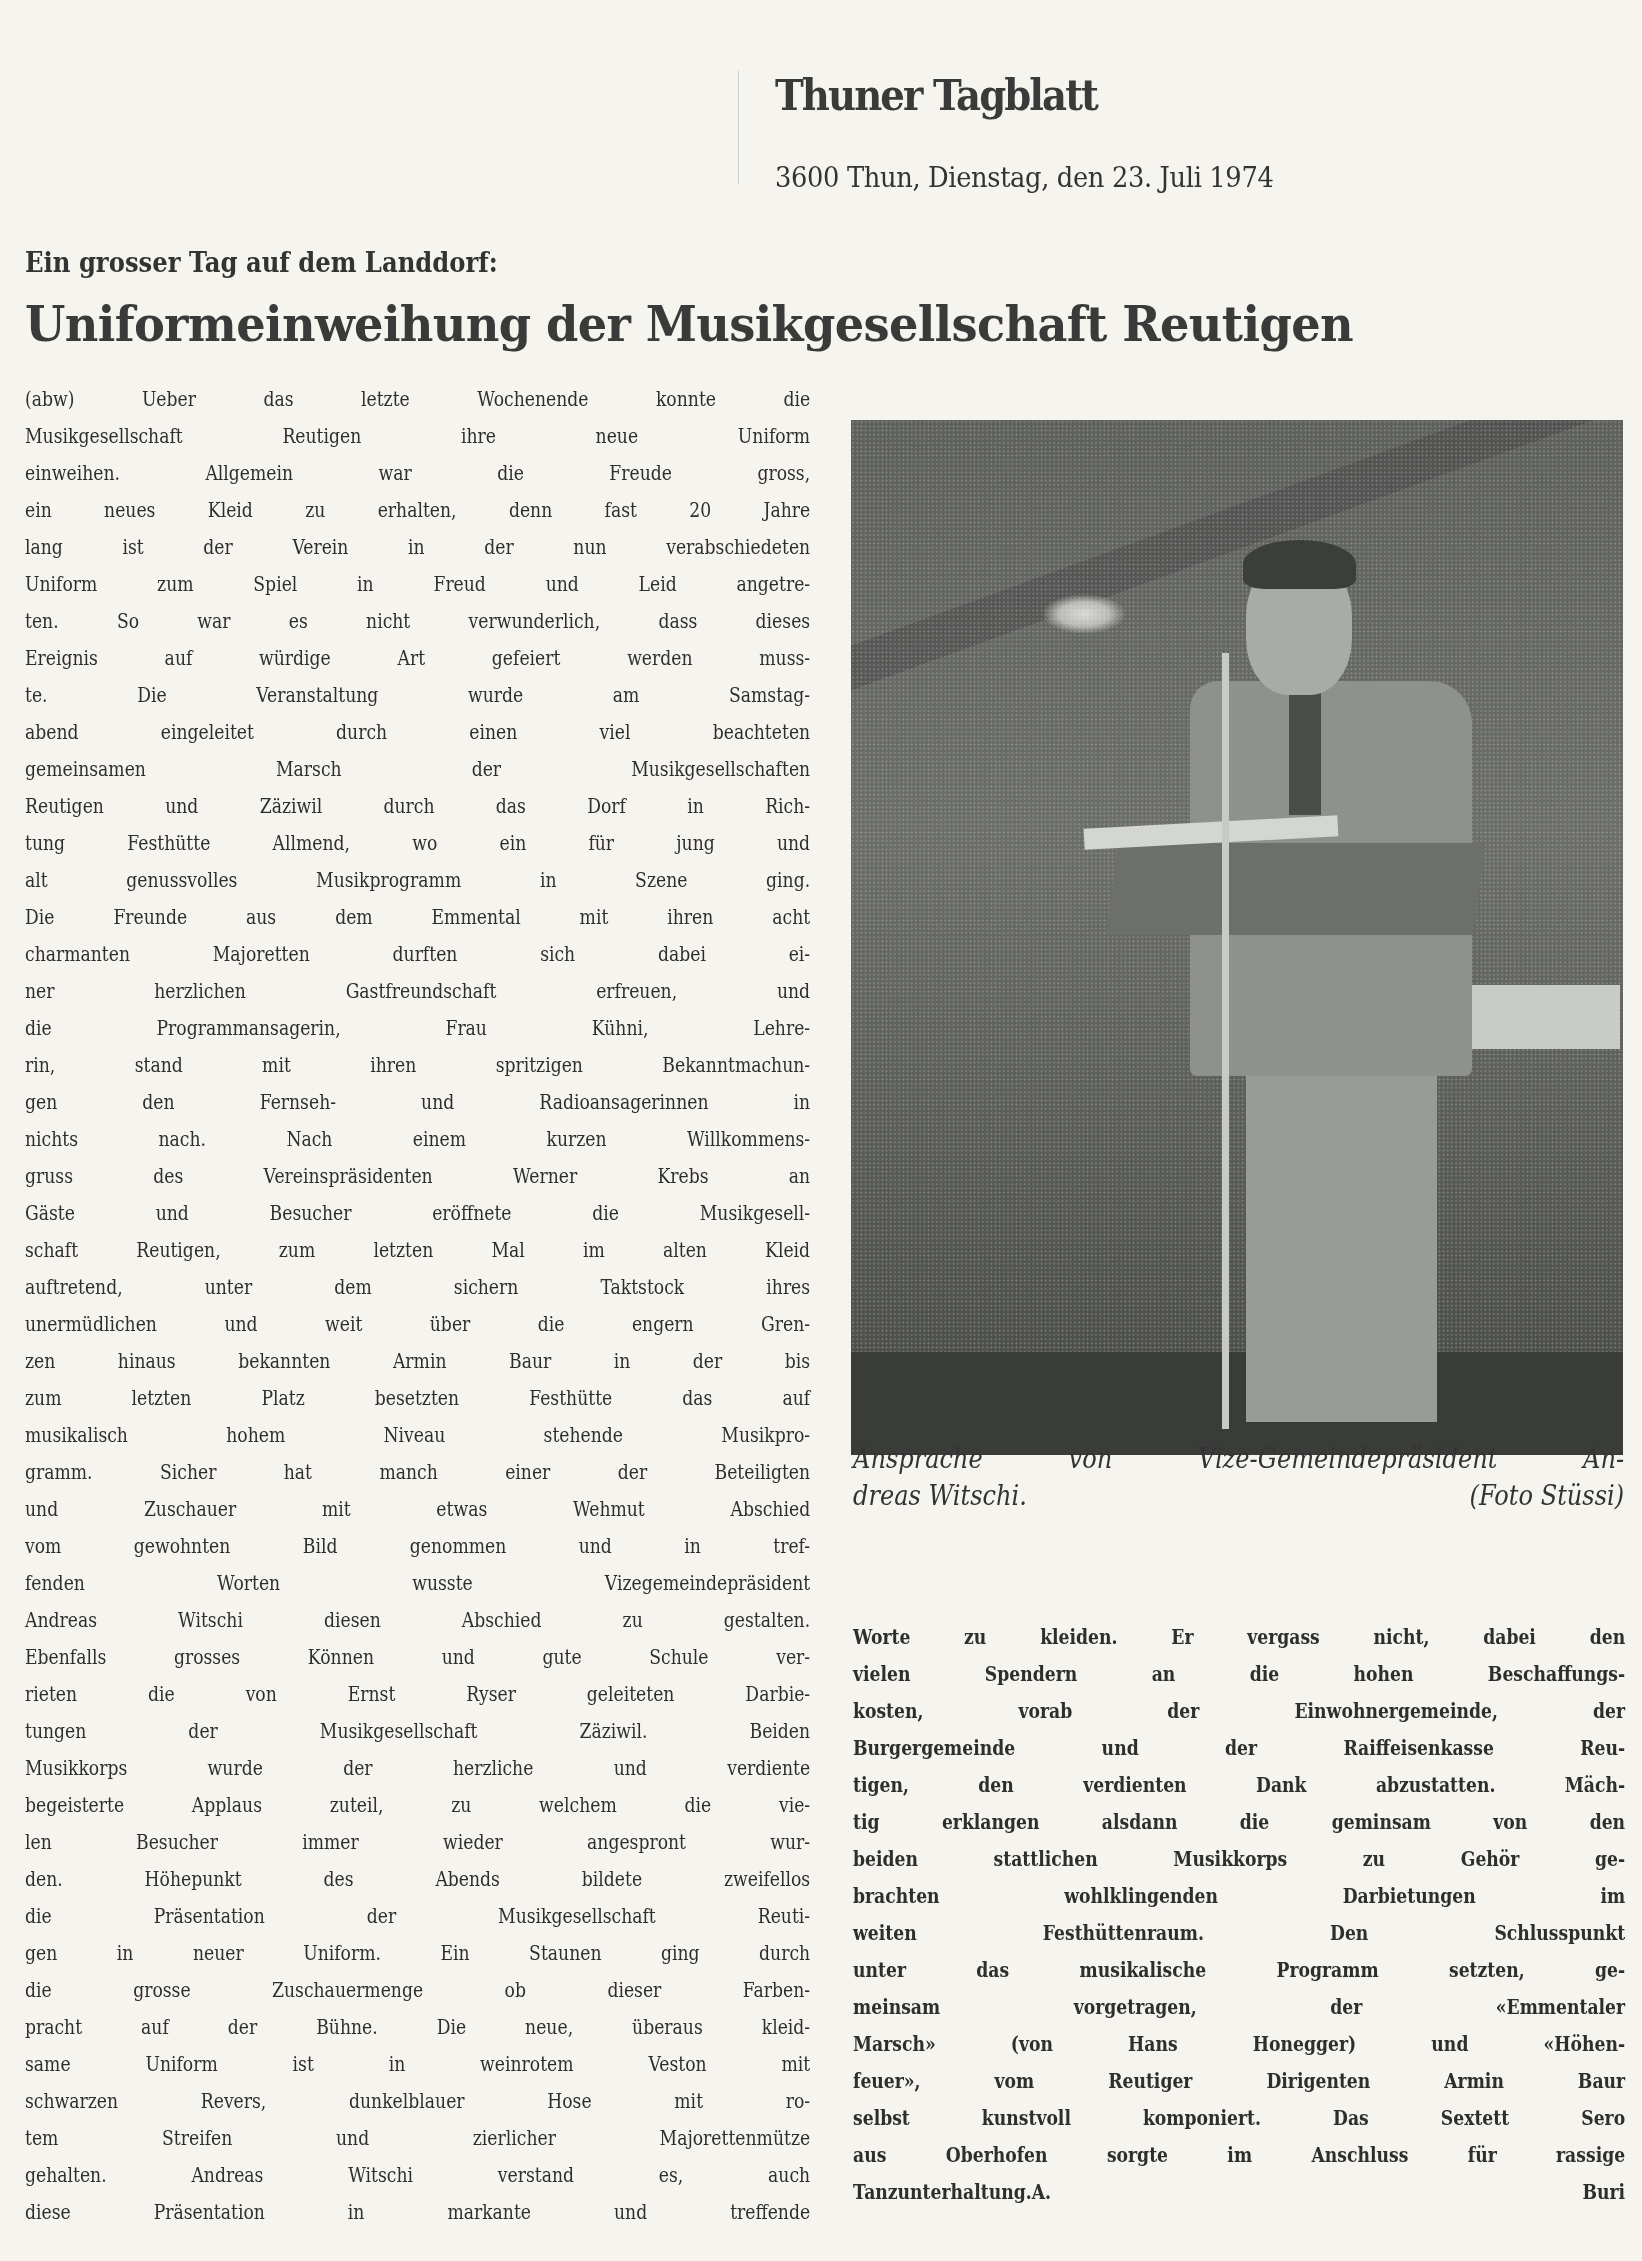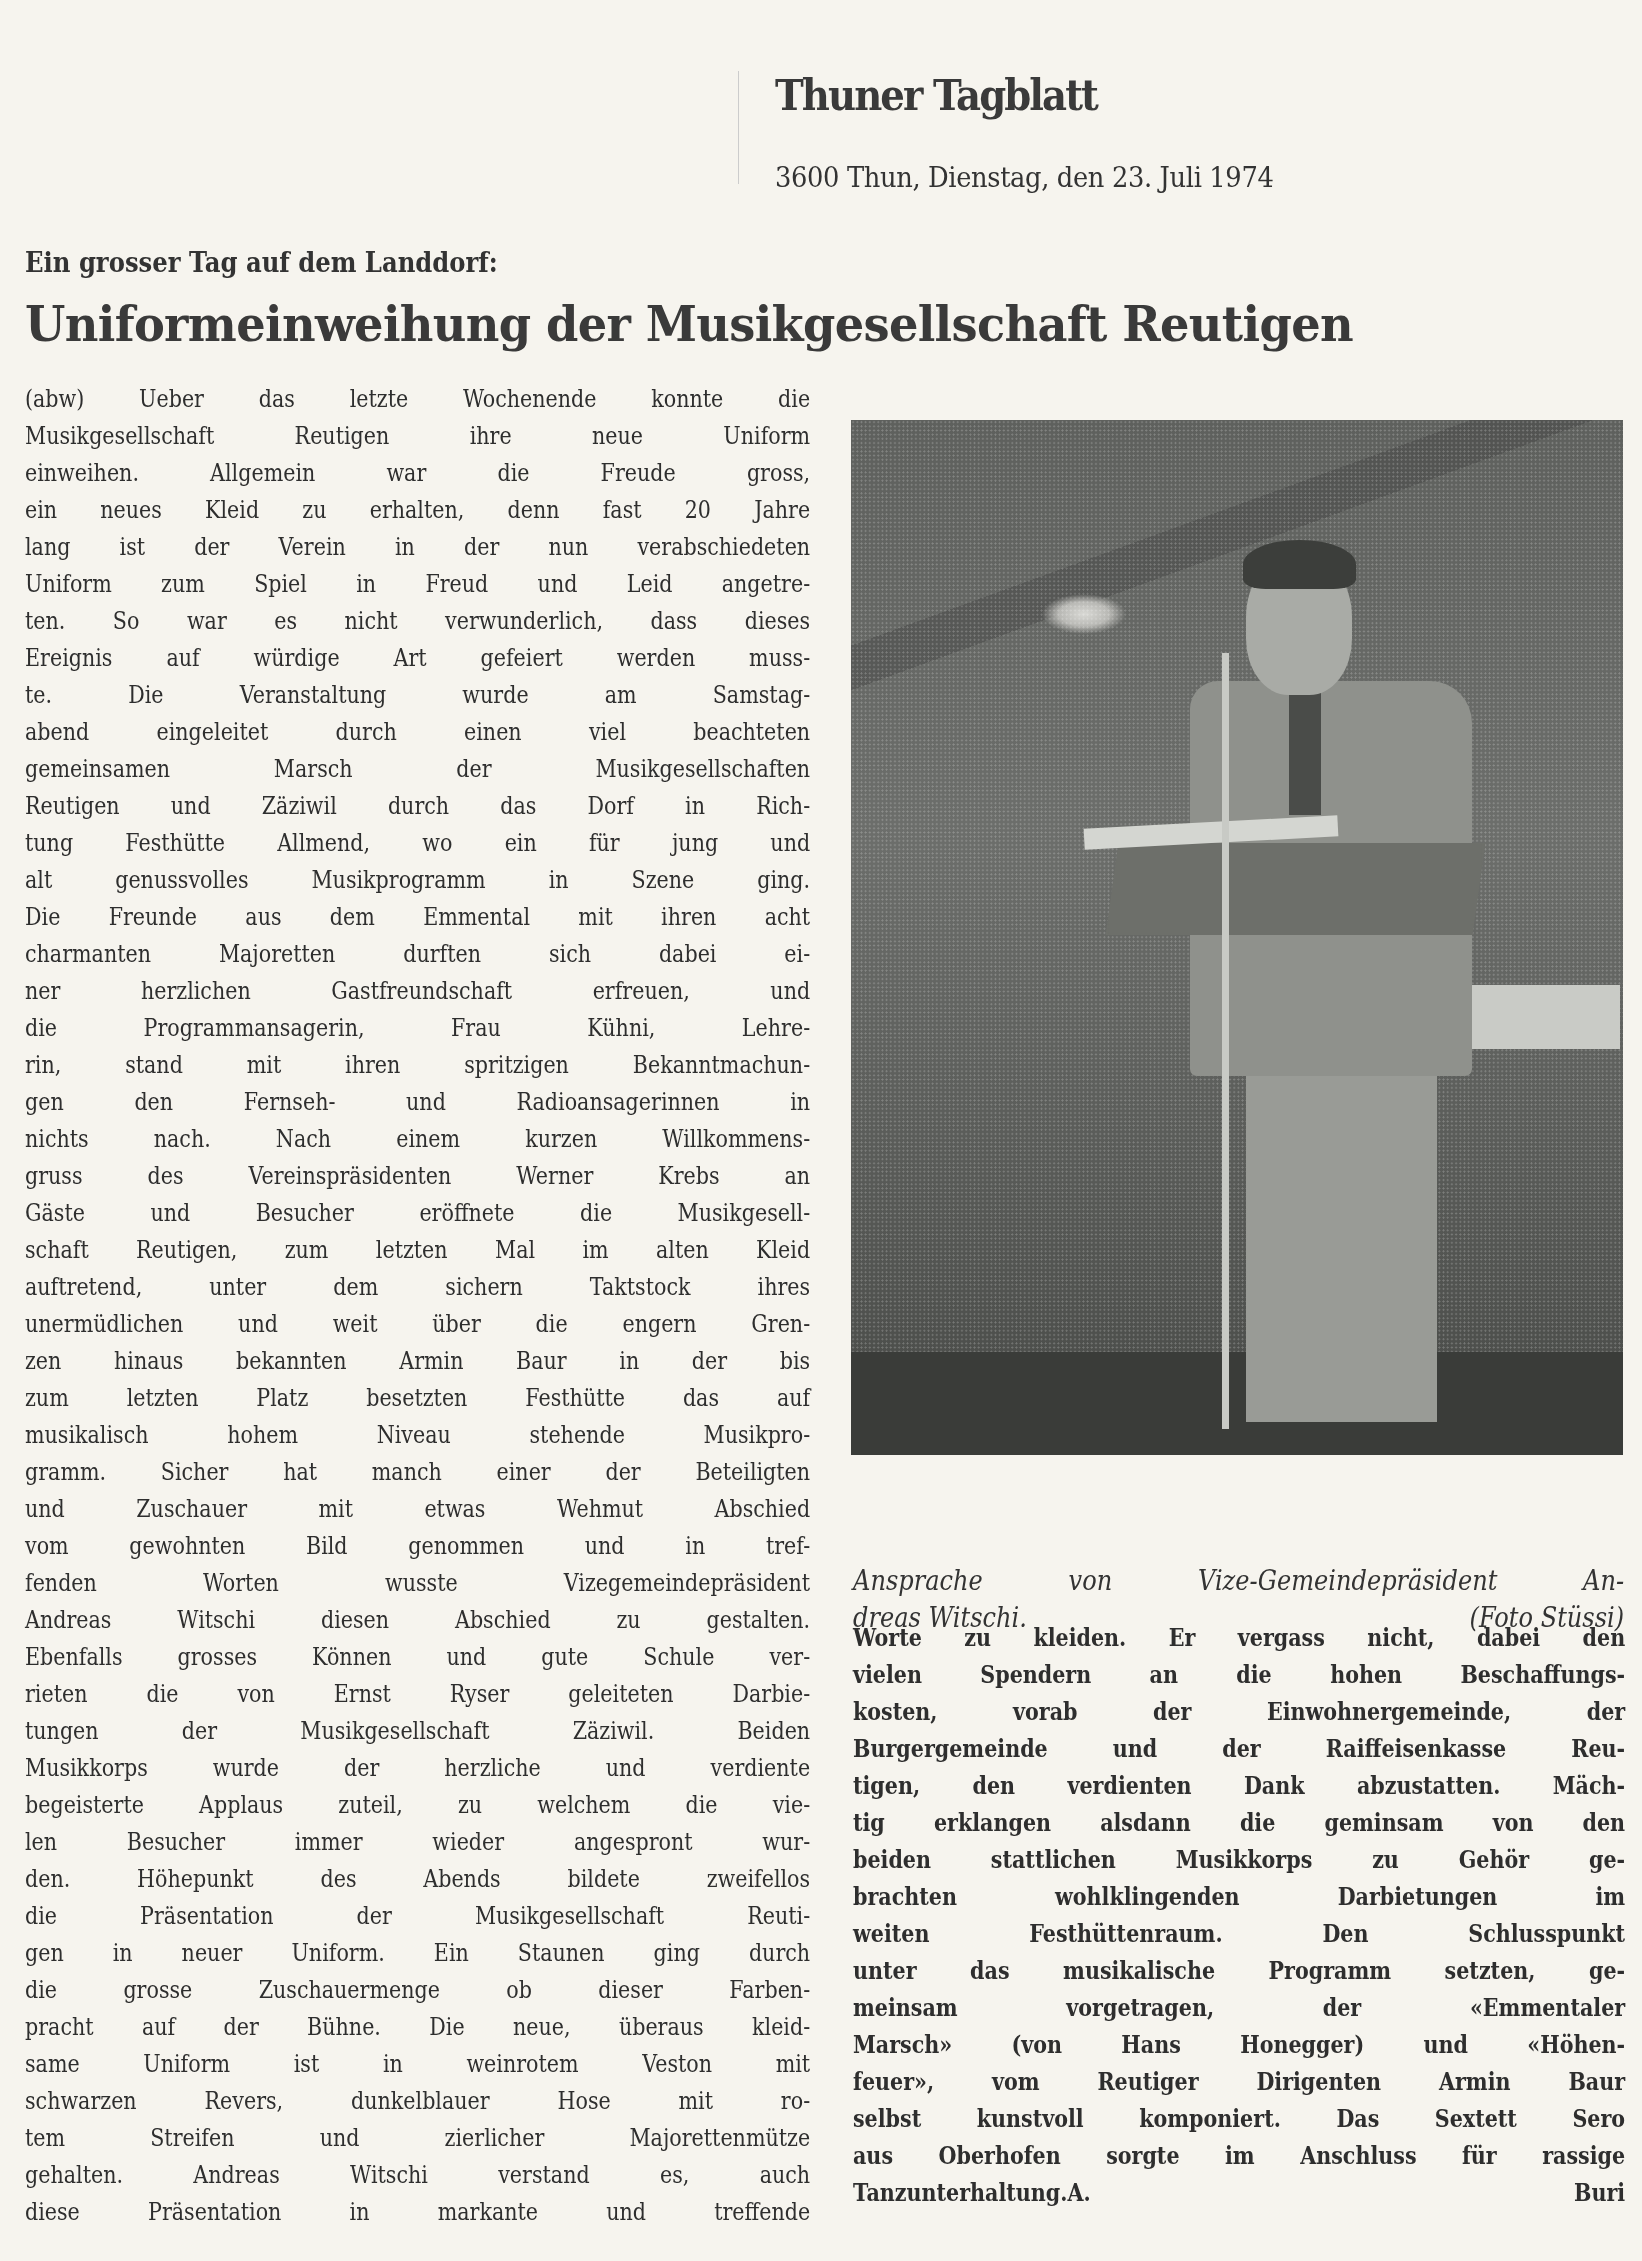--- a/index.html
+++ b/index.html
@@ -28,21 +28,21 @@
     font-weight: bold; font-size: 27px; color: #333;
     transform: scaleX(0.9); transform-origin: left;
   }
   .headline {
     position: absolute; left: 25.4px; top: 296px;
     font-weight: bold; font-size: 48px; color: #3a3a3a; letter-spacing: -0.7px;
     white-space: nowrap; transform: scaleX(0.965); transform-origin: left;
   }
   .col {
     position: absolute;
-    font-size: 24px; line-height: 37px; color: #2e2e2e;
+    font-size: 20px; line-height: 37px; color: #2e2e2e;
     text-align: justify;
   }
   .col .ln {
     display: block; white-space: nowrap;
     text-align-last: justify; text-align: justify;
     transform: scaleX(0.86); transform-origin: left;
     width: 116.3%;
   }
   .col-left { left: 25.4px; top: 381px; width: 785px; }
   .col-right { left: 853px; top: 1619px; width: 772px; font-weight: bold; }
@@ -65,21 +65,21 @@
   .p-hair { position: absolute; left: 392px; top: 120px; width: 113px; height: 49px; background: #3c3e3b; border-radius: 50% 50% 20% 20%; }
   .p-body { position: absolute; left: 339px; top: 261px; width: 282px; height: 395px; background: #8f918c; border-radius: 28px 42px 7px 7px; }
   .p-tie { position: absolute; left: 438px; top: 268px; width: 32px; height: 127px; background: #4a4c49; }
   .p-legs { position: absolute; left: 395px; top: 635px; width: 191px; height: 367px; background: #999b96; }
   .p-paper { position: absolute; left: 233px; top: 402px; width: 254px; height: 21px; background: #d4d6d1; transform: rotate(-3deg); }
   .p-desk { position: absolute; left: 261px; top: 423px; width: 367px; height: 92px; background: #6d6f6a; transform: skewX(-8deg); }
   .p-mic { position: absolute; left: 371px; top: 233px; width: 7px; height: 776px; background: #c8cac5; }
   .p-music { position: absolute; left: 593px; top: 565px; width: 176px; height: 64px; background: #c9cbc6; }
   .p-floor { position: absolute; left: 0; top: 932px; width: 100%; height: 104px; background: #3a3c39; }
   .caption {
-    position: absolute; left: 853px; top: 1562px; width: 771px;
+    position: absolute; left: 853px; top: 1440px; width: 771px;
     font-style: italic; font-size: 28px; line-height: 37px; color: #333;
   }
   .caption .ln { display: block; white-space: nowrap; text-align-last: justify; text-align: justify; transform: scaleX(0.86); transform-origin: left; width: 116.3%; }
   .caption .row2 { display: flex; justify-content: space-between; transform: scaleX(0.86); transform-origin: left; width: 116.3%; }
 </style>
 </head>
 <body>
 
 <div class="rule-v"></div>
 <div class="masthead">Thuner Tagblatt</div>

